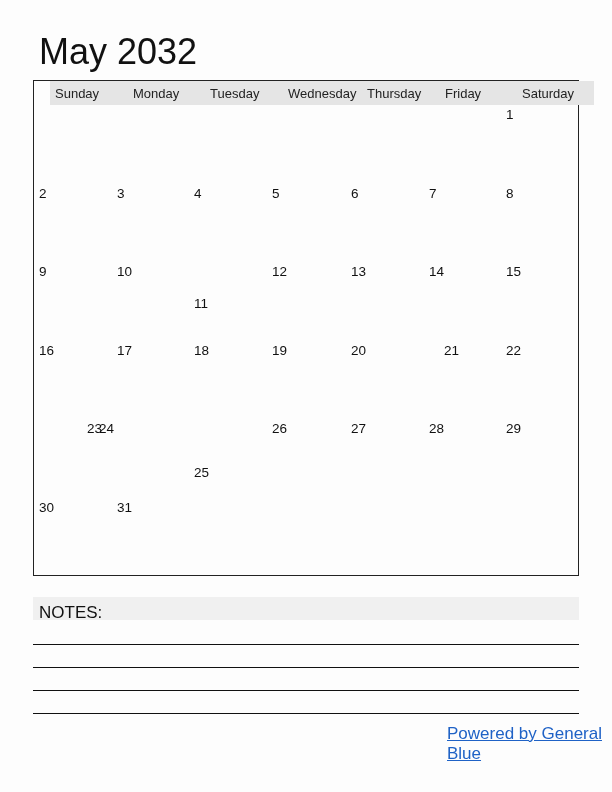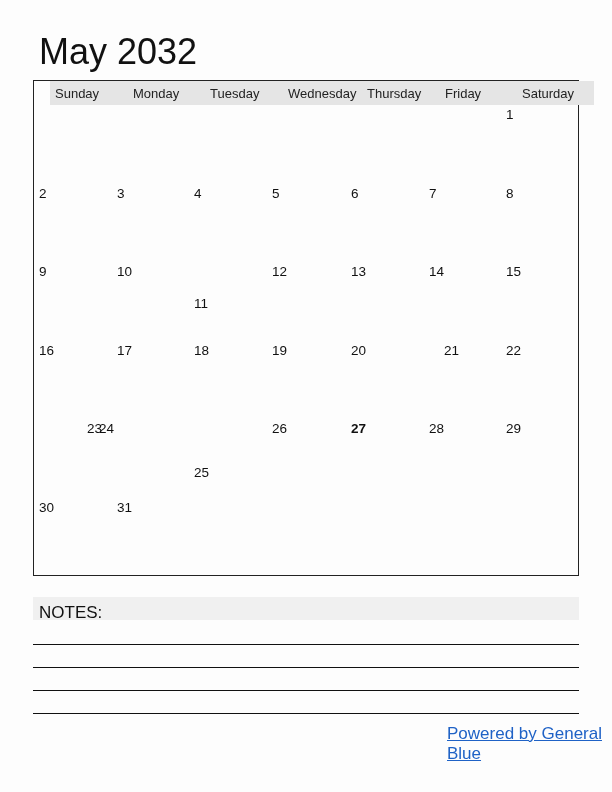--- a/index.html
+++ b/index.html
@@ -49,21 +49,21 @@
       <span class="day" style="left: 83px; top: 261.5px;">17</span>
       <span class="day" style="left: 160px; top: 261.5px;">18</span>
       <span class="day" style="left: 238px; top: 261.5px;">19</span>
       <span class="day" style="left: 317px; top: 261.5px;">20</span>
       <span class="day" style="left: 374px; top: 261.5px; margin-left: 36px;">21</span>
       <span class="day" style="left: 472px; top: 261.5px;">22</span>
       <span class="day" style="left: 5px; top: 340px; margin-left: 48px;">23</span>
       <span class="day" style="left: 65px; top: 340px;">24</span>
       <span class="day" style="left: 160px; top: 340px; margin-top: 44px;">25</span>
       <span class="day" style="left: 238px; top: 340px;">26</span>
-      <span class="day" style="left: 317px; top: 340px; font-weight: bold;">27</span>
+      <span class="day" style="left: 317px; top: 340px;">27</span>
       <span class="day" style="left: 395px; top: 340px;">28</span>
       <span class="day" style="left: 472px; top: 340px;">29</span>
       <span class="day" style="left: 5px; top: 418.5px;">30</span>
       <span class="day" style="left: 83px; top: 418.5px;">31</span>
     </div>
 </div>
 
 <div class="notes-band">
   <span class="notes-label">NOTES:</span>
 </div>

